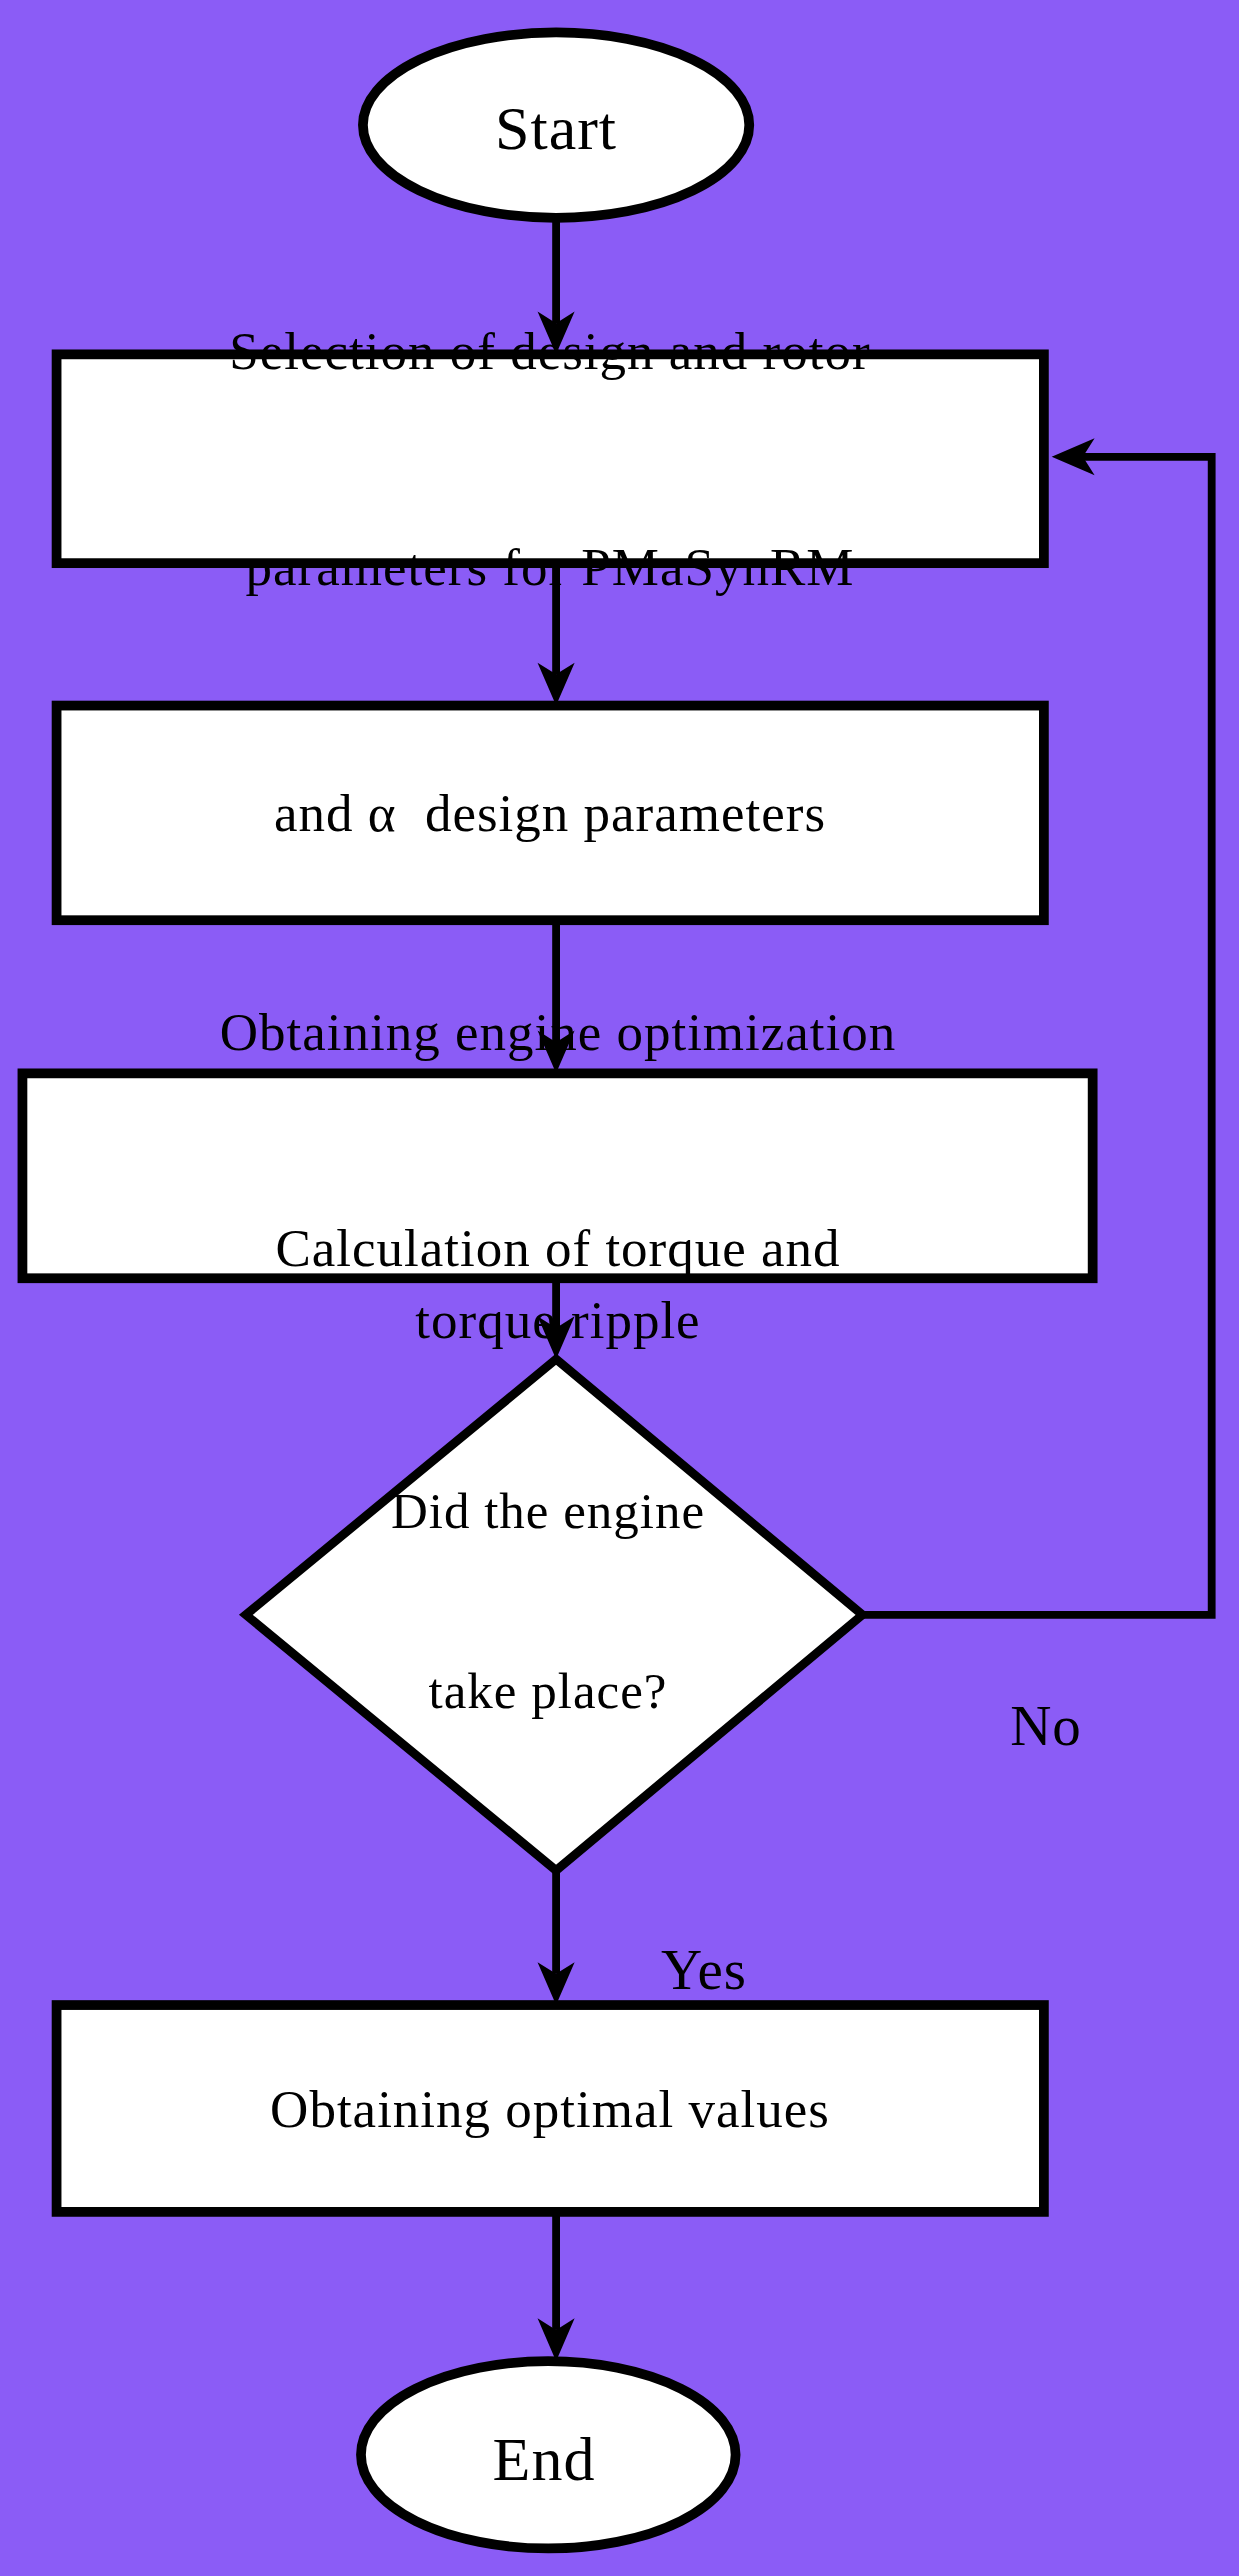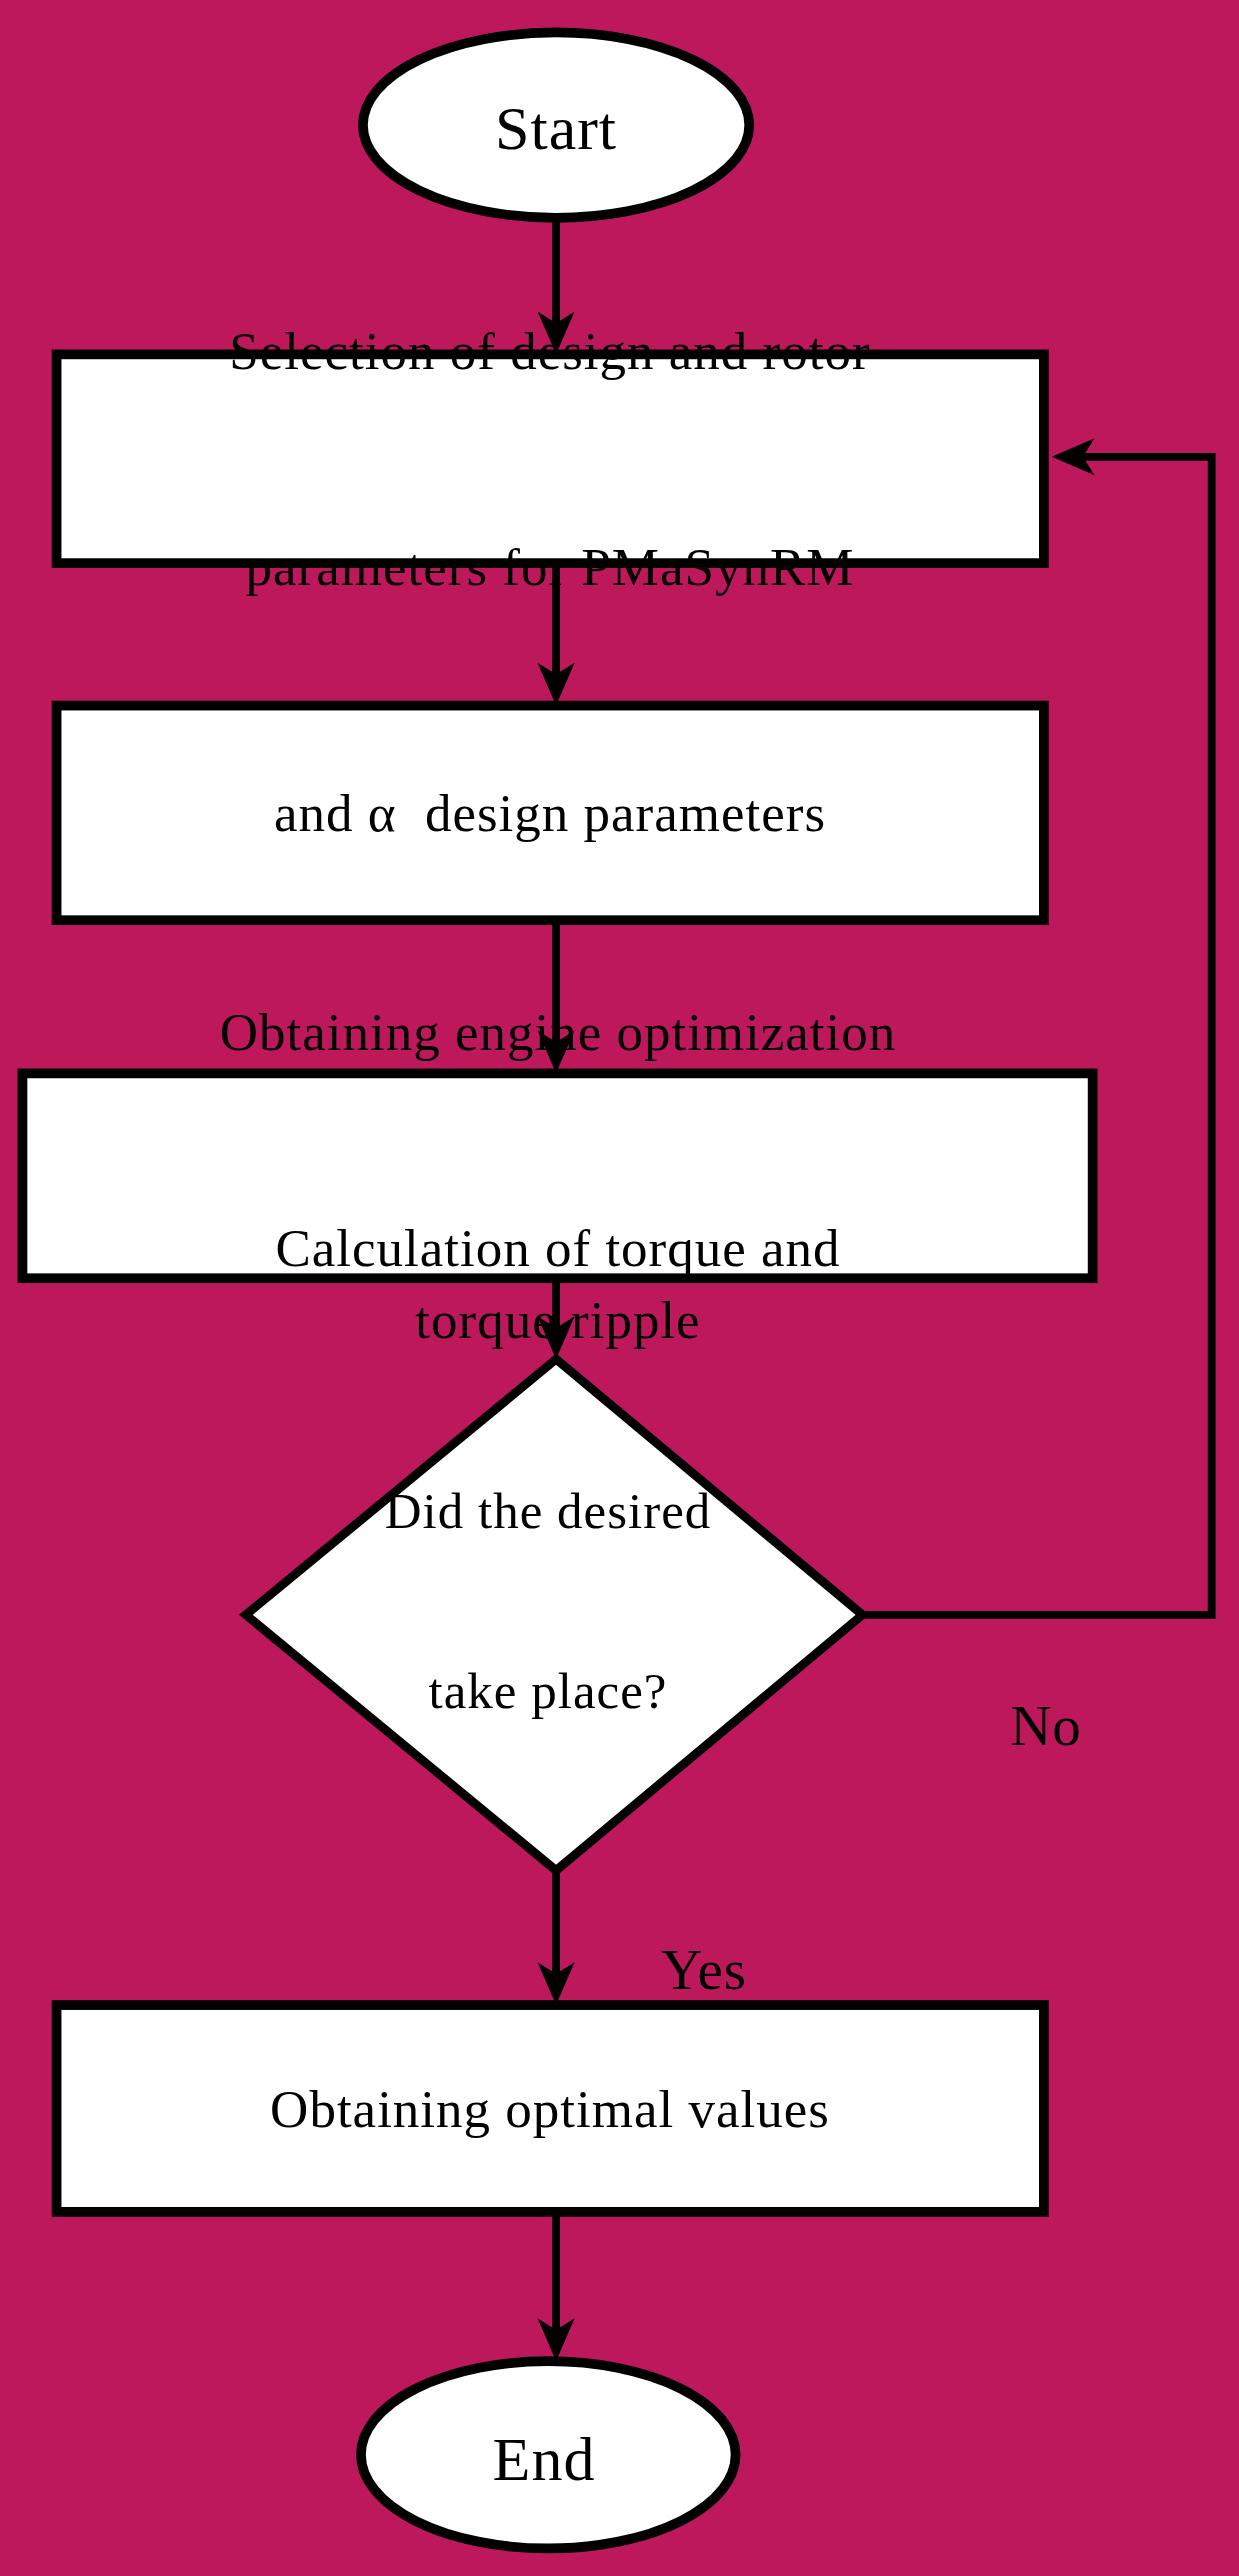--- a/index.html
+++ b/index.html
@@ -4,21 +4,21 @@
 <style>
   html, body {
     margin: 0;
     padding: 0;
     background: #ffffff;
   }
   .canvas {
     position: relative;
     width: 1239px;
     height: 2576px;
-    background: #be185d;
+    background: #8b5cf6;
     font-family: "Liberation Serif", "DejaVu Serif", serif;
     color: #000000;
     overflow: hidden;
   }
   .canvas svg {
     position: absolute;
     left: 0;
     top: 0;
     width: 1239px;
     height: 2576px;
@@ -134,21 +134,21 @@
   <div class="label process-label" style="left:550px; top:813px;">
     <div>and α  design parameters</div>
   </div>
 
   <div class="label process-label" style="left:558px; top:1176px;">
     <div>Obtaining engine optimization</div>
     <div>Calculation of torque and torque ripple</div>
   </div>
 
   <div class="label decision-label" style="left:548px; top:1601px;">
-    <div>Did the desired</div>
+    <div>Did the engine</div>
     <div>take place?</div>
   </div>
 
   <div class="label branch-label" style="left:1046px; top:1679px;">No</div>
 
   <div class="label branch-label" style="left:704px; top:1923px;">Yes</div>
 
   <div class="label process-label" style="left:550px; top:2109px;">Obtaining optimal values</div>
 
   <div class="label terminator-label" style="left:544px; top:2459px;">End</div>

